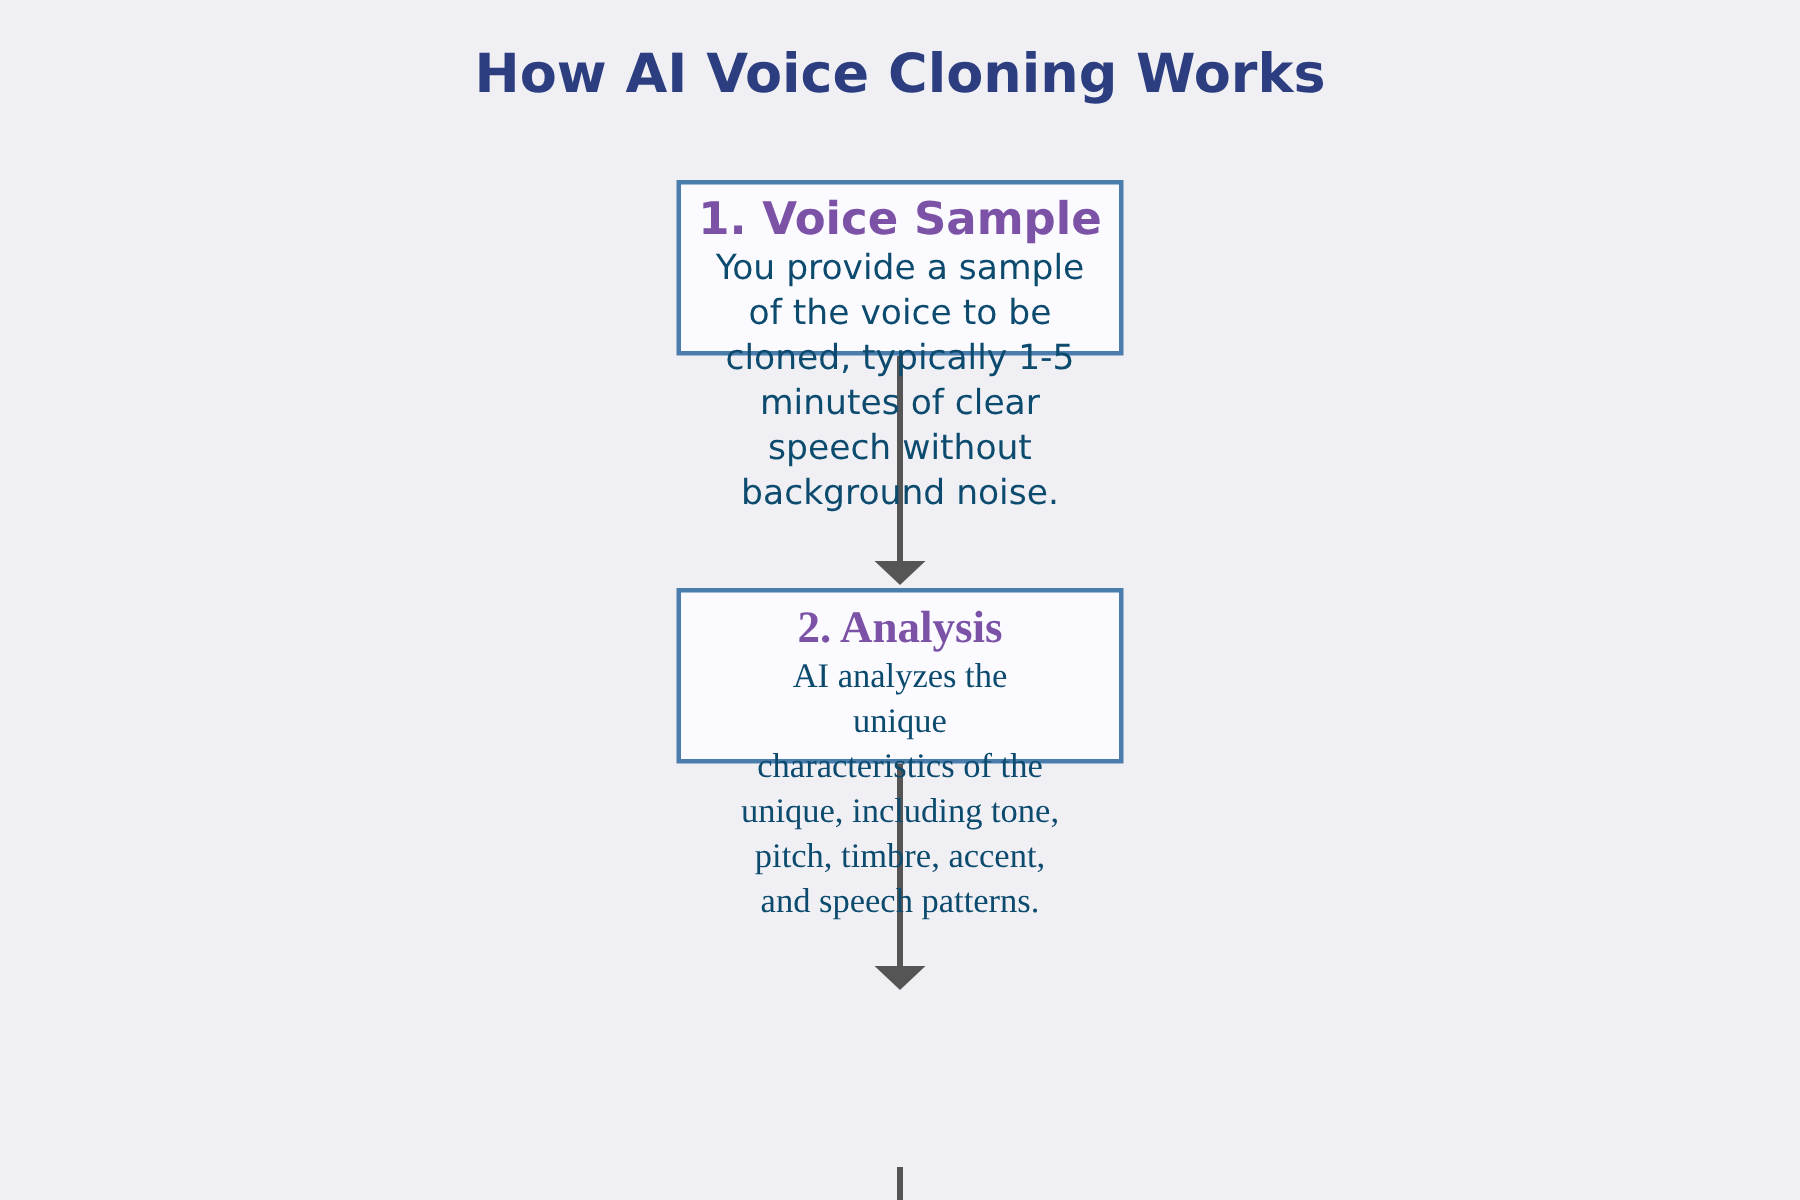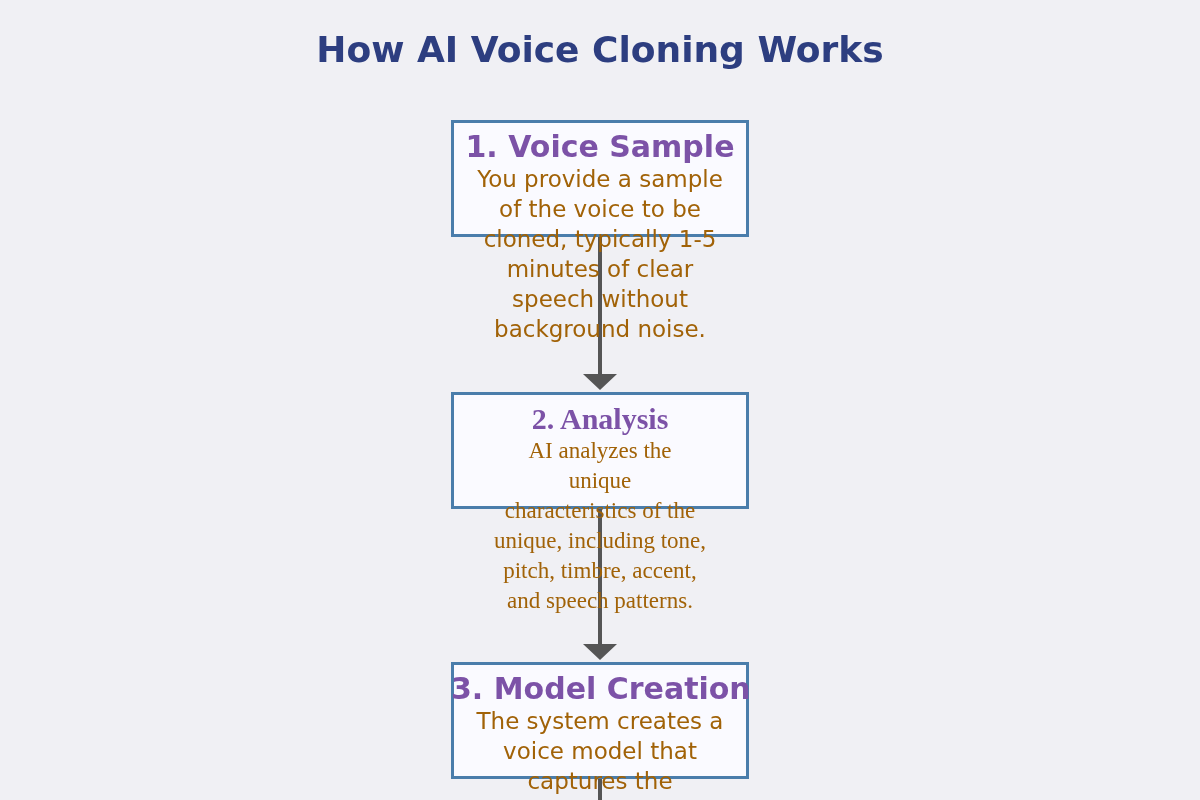--- a/index.html
+++ b/index.html
@@ -49,21 +49,21 @@
   .node-heading {
     font-size: 30px;
     font-weight: bold;
     line-height: 34px;
     color: #7c52a7;
     white-space: nowrap;
   }
   .node-desc {
     font-size: 23px;
     line-height: 30px;
-    color: #a16207;
+    color: #0c4a6e;
     white-space: pre-line;
   }
   .arrow-line {
     position: absolute;
     left: 598px;
     width: 4px;
     background: #555555;
     z-index: 1;
   }
   .arrow-head {
@@ -117,25 +117,16 @@
 characteristics of the
 unique, including tone,
 pitch, timbre, accent,
 and speech patterns.</div>
     </div>
   </div>
 
   <div class="arrow-line" id="arrow-line-2"></div>
   <div class="arrow-head" id="arrow-head-2"></div>
 
-  <div class="node" id="node-3">
-    <div class="node-box"></div>
-    <div class="node-text">
-      <div class="node-heading">3. Model Creation</div>
-      <div class="node-desc">The system creates a
-voice model that
-captures the</div>
-    </div>
-  </div>
 
   <div class="arrow-line" id="arrow-line-3"></div>
 
 </div>
 
 </body></html>

